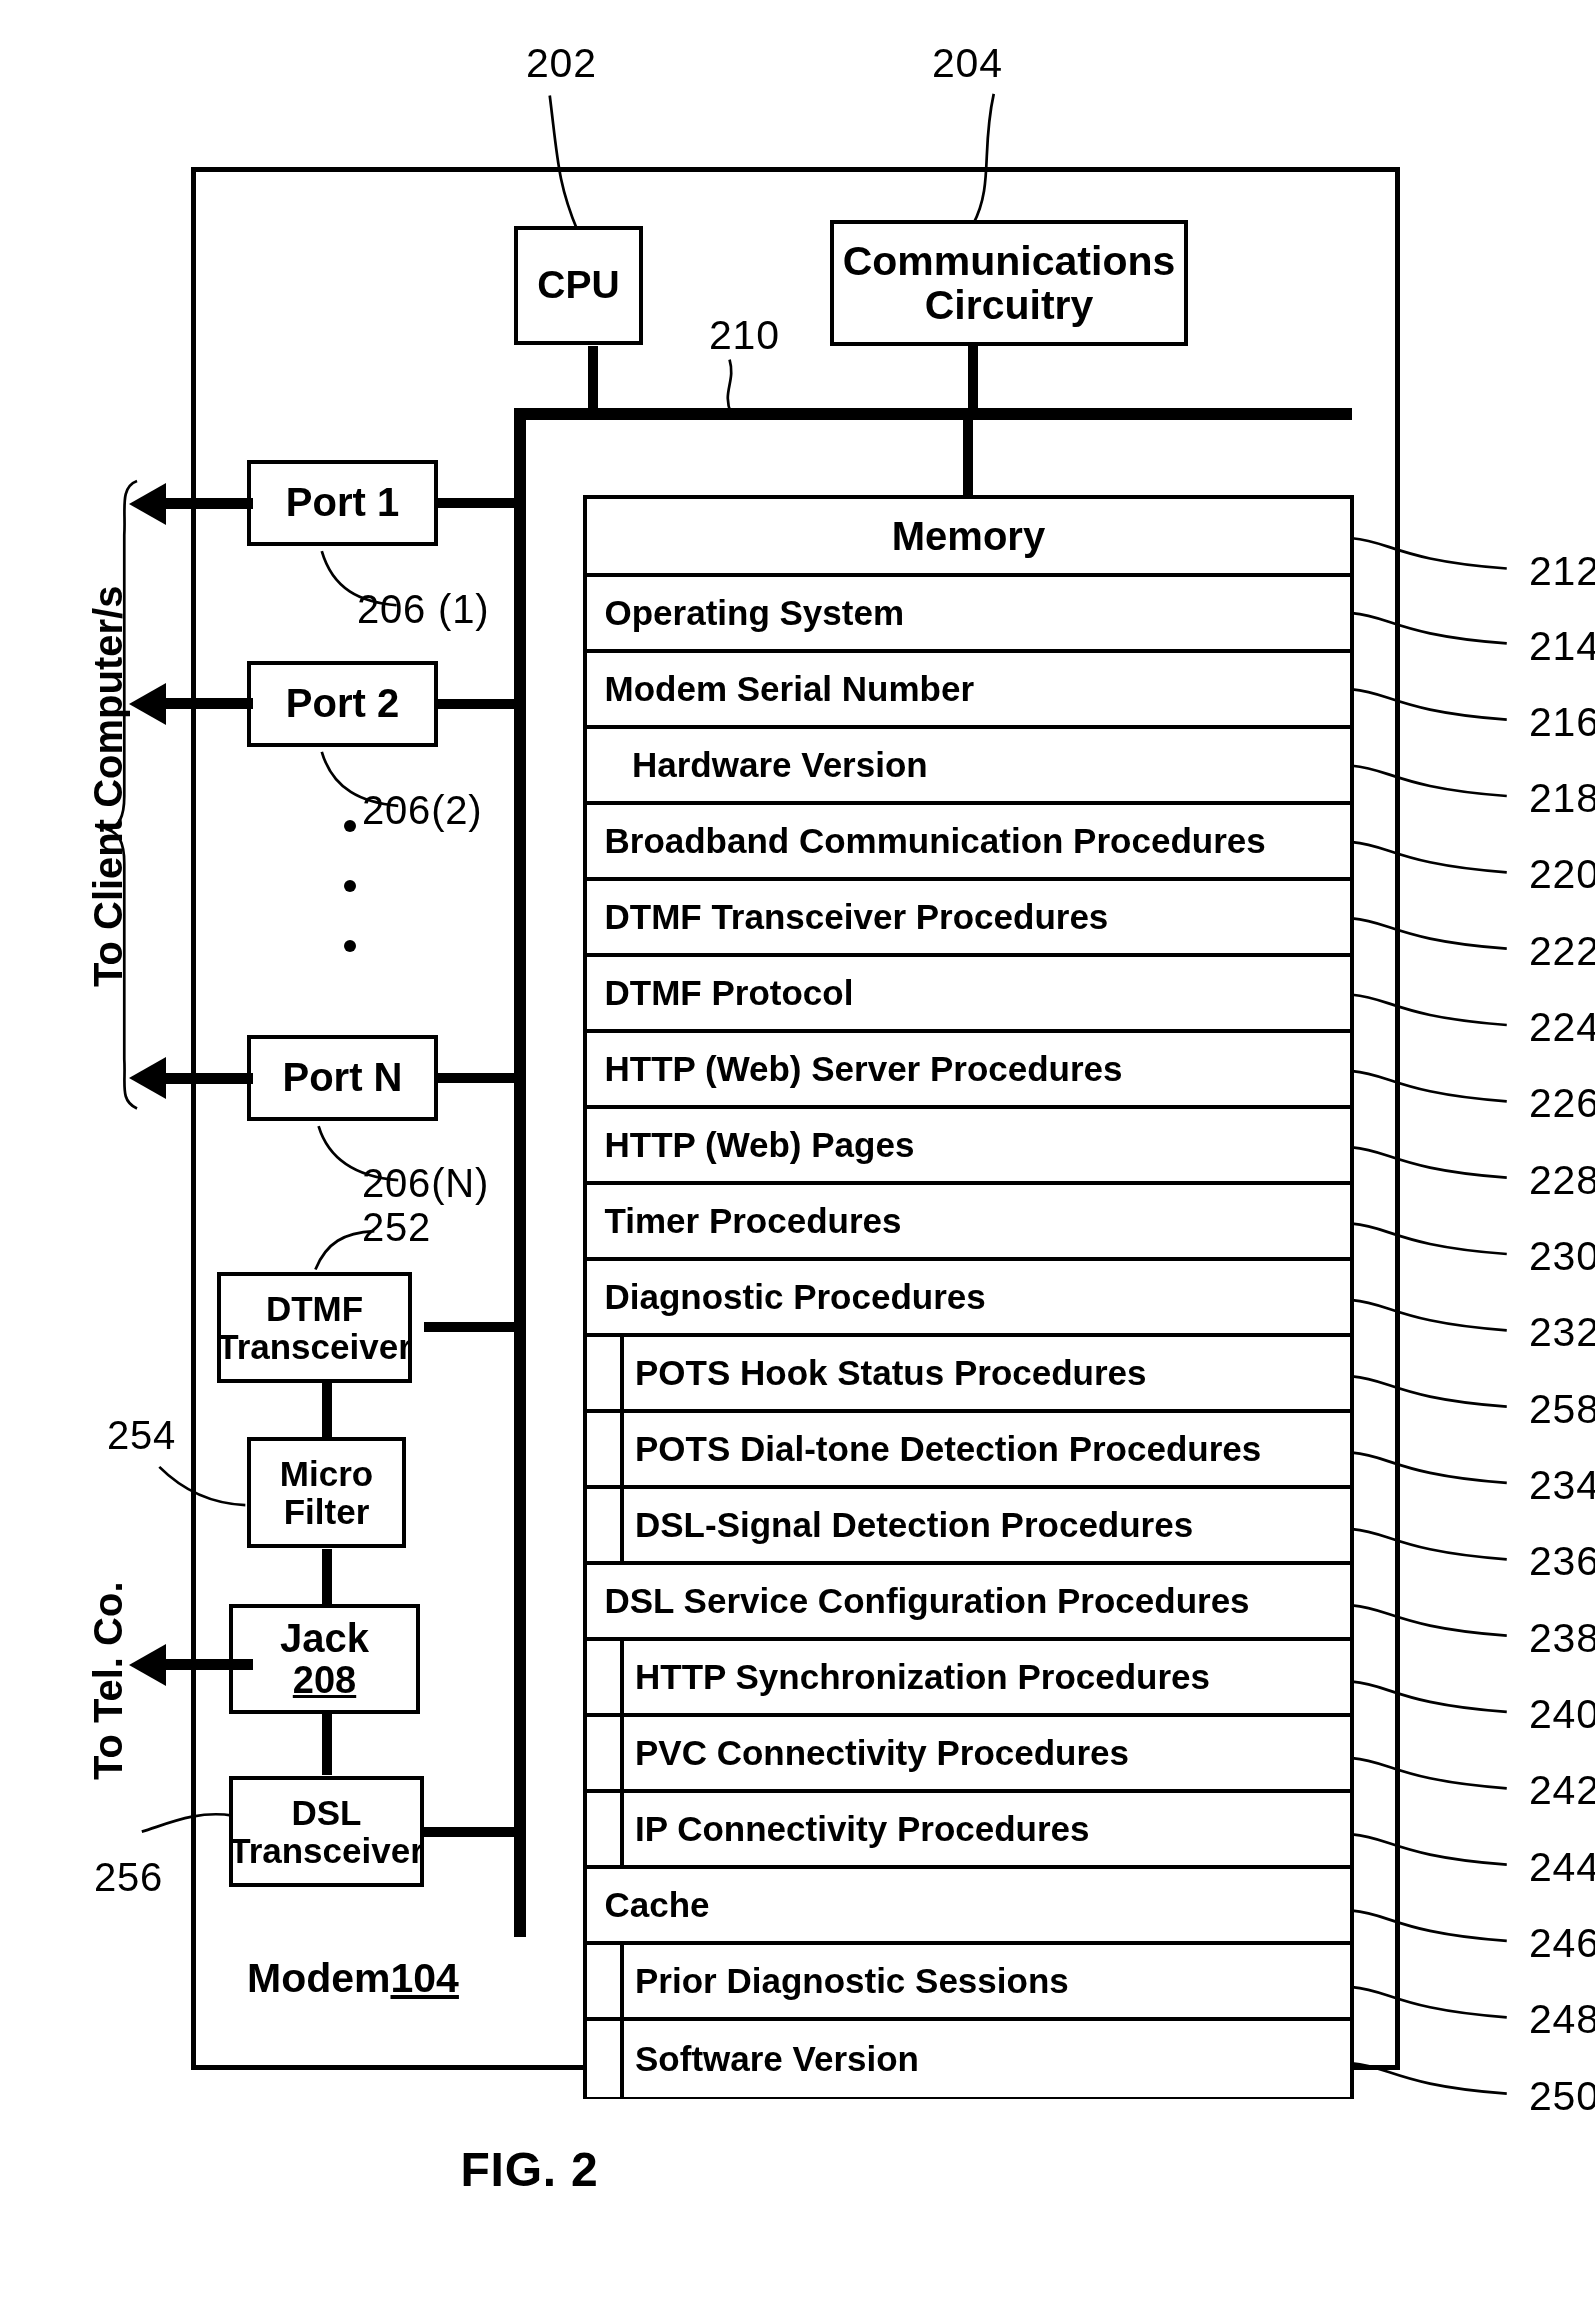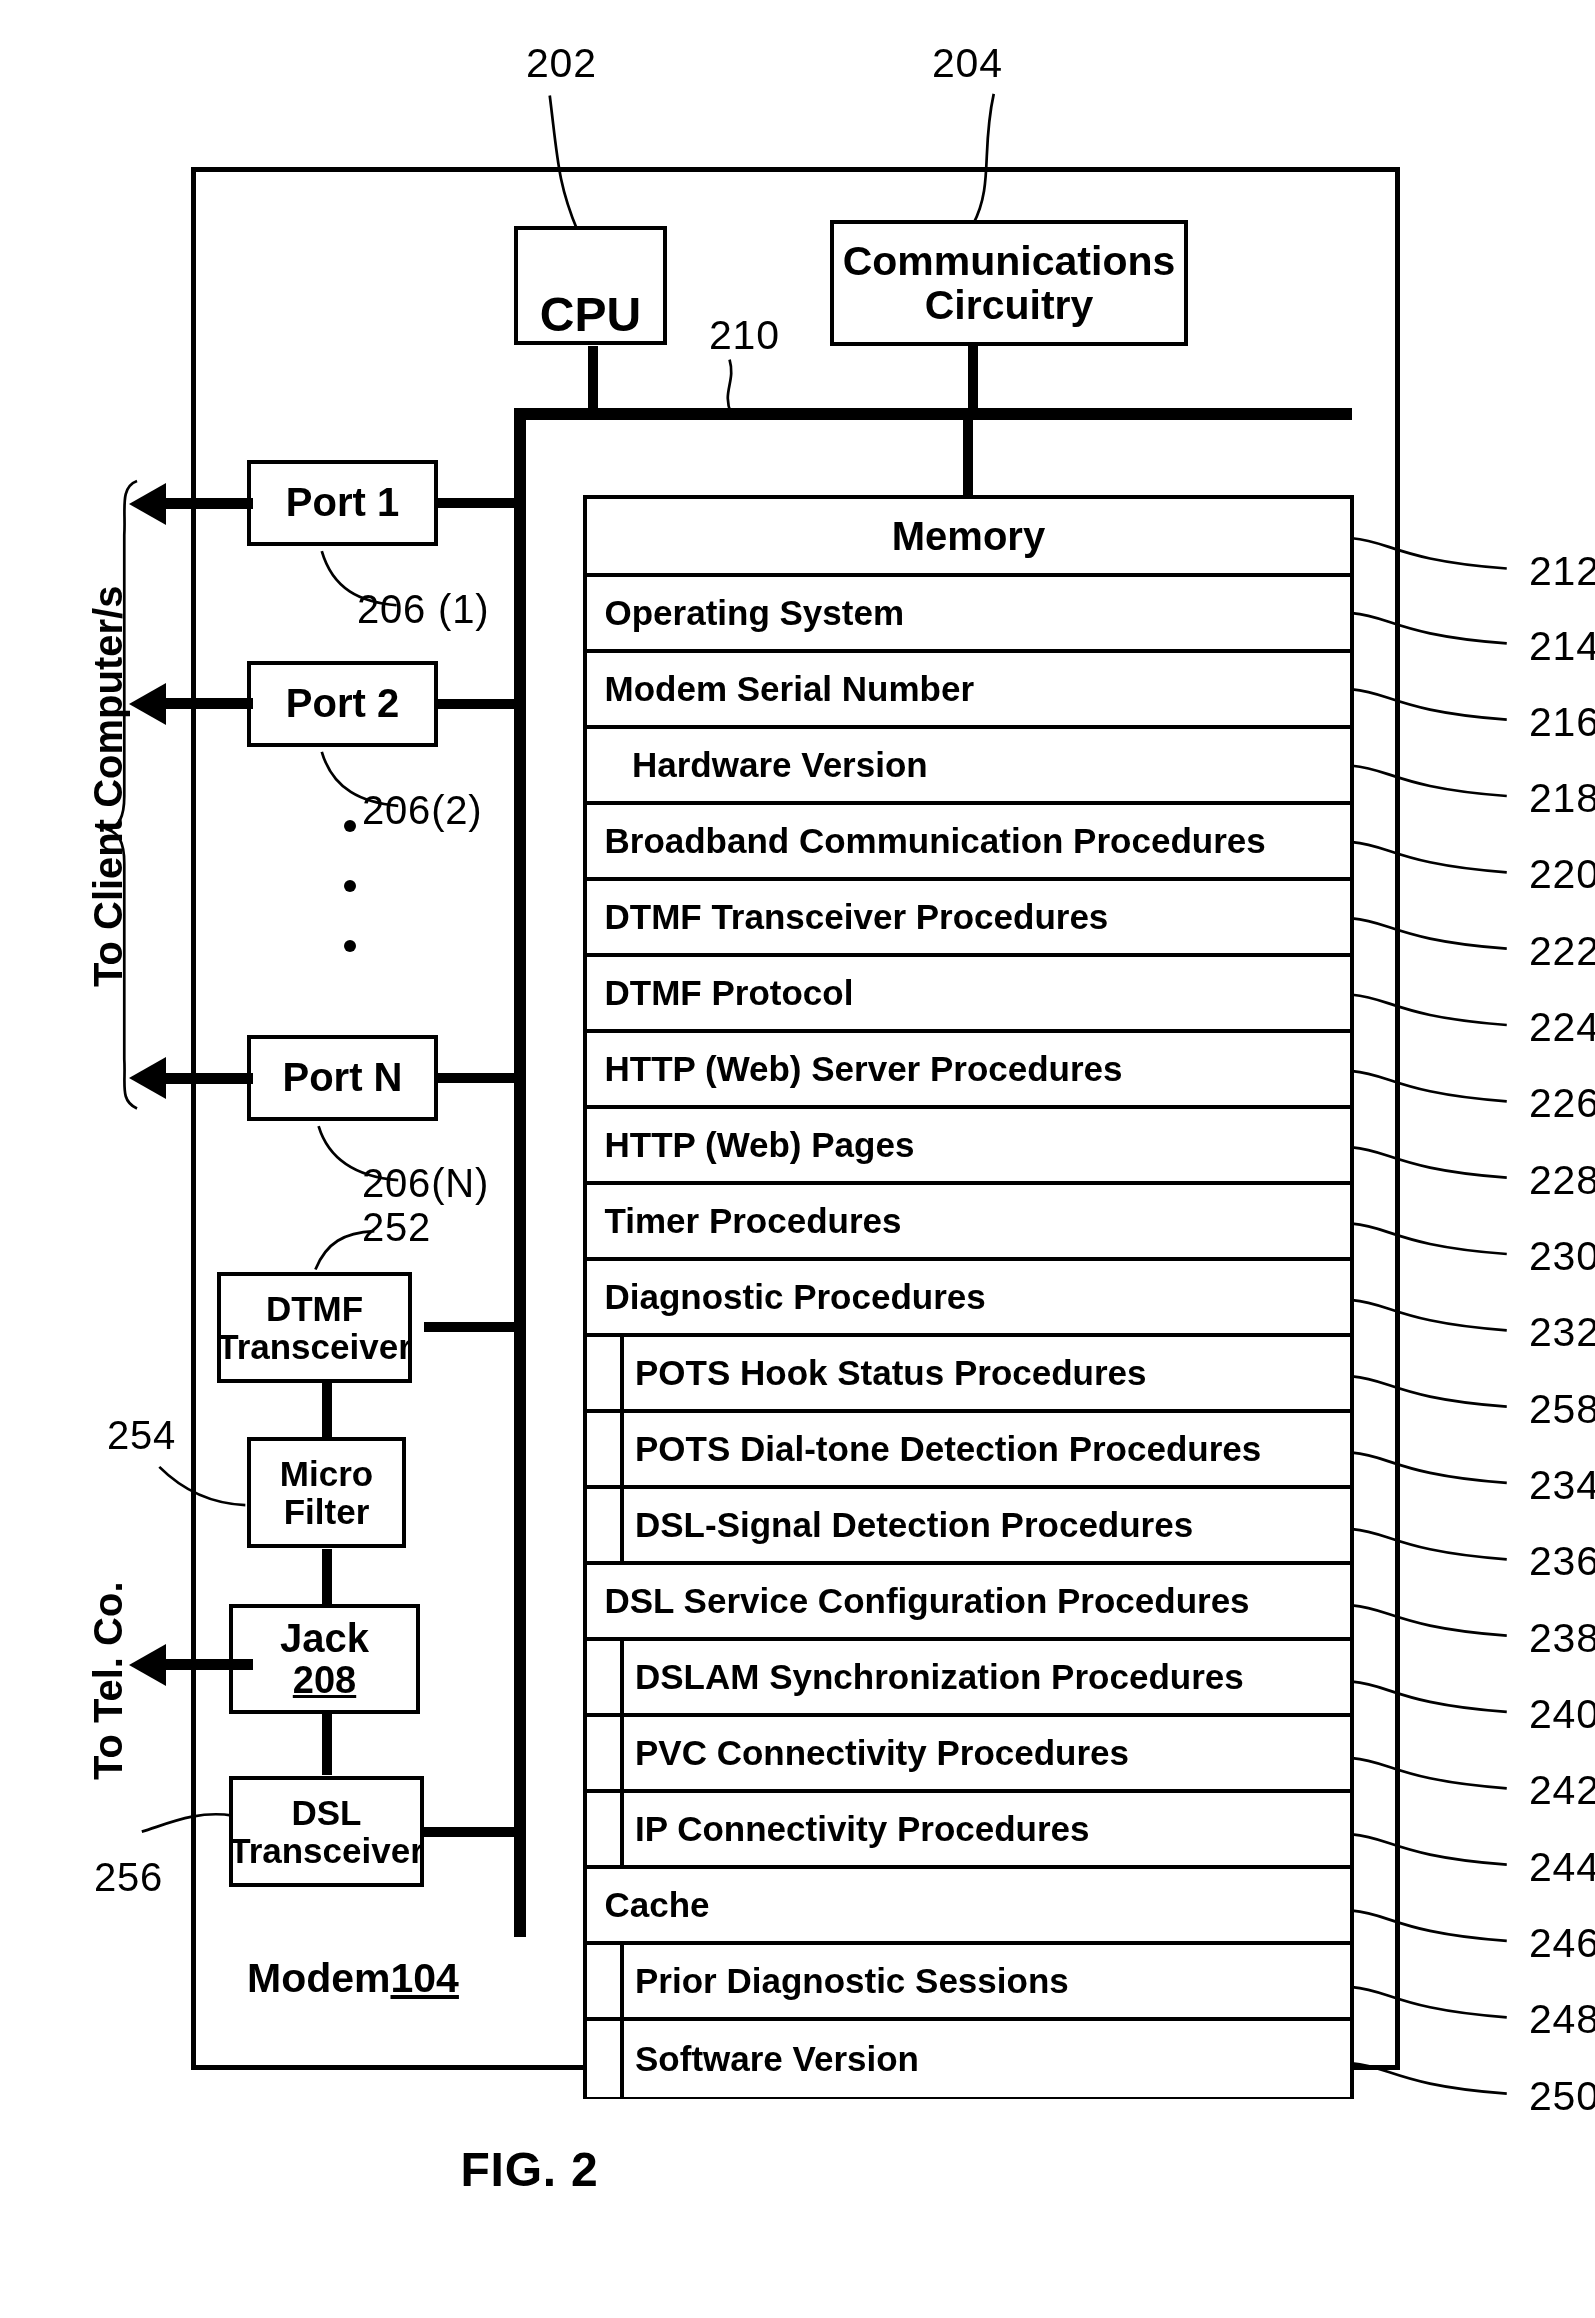--- a/index.html
+++ b/index.html
@@ -64,23 +64,22 @@
     top: 167px;
     width: 1209px;
     height: 1903px;
     border: 5.6px solid #000;
     box-sizing: border-box;
     background: transparent;
   }
 
   
   #cpu-box {
-    left: 514px; top: 226px; width: 153px; height: 119px;
-    font-size: 48px;
-    justify-content: flex-end;
+    left: 514px; top: 226px; width: 129px; height: 119px;
+    font-size: 39px;
   }
   #comm-box {
     left: 830px; top: 220px; width: 358px; height: 126px;
     font-size: 41px;
   }
 
   
   #bus-horizontal { left: 514px; top: 408px; width: 838px; height: 12px; }
   #cpu-stem  { left: 588px; top: 346px; width: 10.4px; height: 65px; }
   #comm-stem { left: 968px; top: 346px; width: 10.4px; height: 65px; }
@@ -391,21 +390,21 @@
       <div class="mem-row indent" style="flex: 0 0 76px;">
         <span>POTS Dial-tone Detection Procedures</span>
       </div>
       <div class="mem-row indent ind-last" style="flex: 0 0 76px;">
         <span>DSL-Signal Detection Procedures</span>
       </div>
       <div class="mem-row" style="flex: 0 0 76px;">
         <span>DSL Service Configuration Procedures</span>
       </div>
       <div class="mem-row indent ind-first" style="flex: 0 0 76px;">
-        <span>DSLAM Synchronization Procedures</span>
+        <span>HTTP Synchronization Procedures</span>
       </div>
       <div class="mem-row indent" style="flex: 0 0 76px;">
         <span>PVC Connectivity Procedures</span>
       </div>
       <div class="mem-row indent ind-last" style="flex: 0 0 76px;">
         <span>IP Connectivity Procedures</span>
       </div>
       <div class="mem-row" style="flex: 0 0 76px;">
         <span>Cache</span>
       </div>

